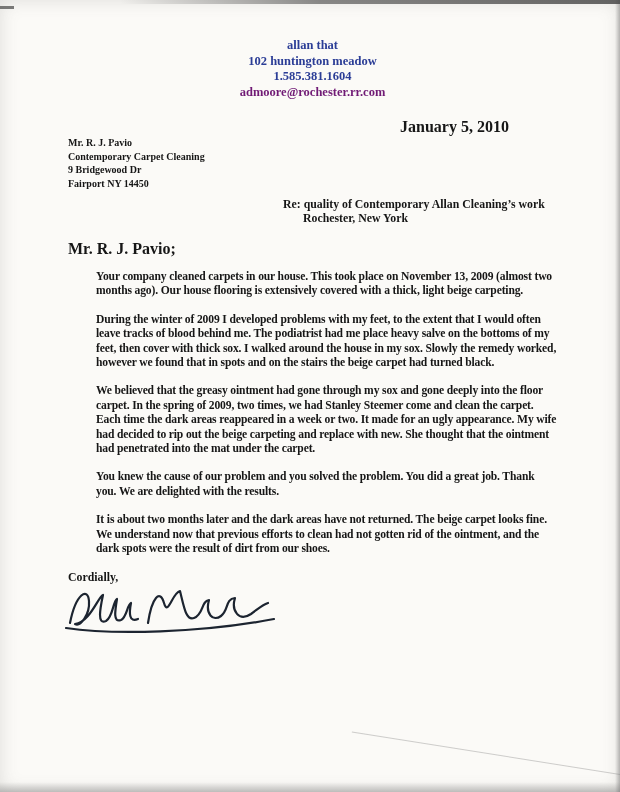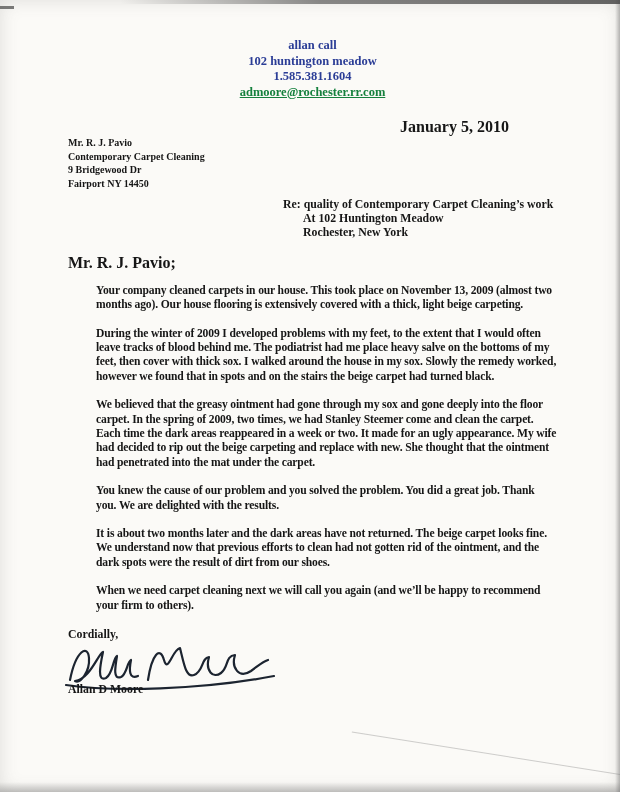--- a/index.html
+++ b/index.html
@@ -46,22 +46,21 @@
     padding: 38px 63px 0 68px;
     box-sizing: border-box;
   }
   .sender-block {
     text-align: center;
     color: #2b3d96;
     font-size: 12.5px;
     line-height: 15.5px;
   }
   .sender-block .email {
-    text-decoration: underline;
-    color: #15803d;
+    color: #701a75;
   }
   .date-line {
     margin-top: 20px;
     margin-left: 332px;
     font-size: 16px;
     line-height: 14px;
   }
   .recipient-block {
     margin-top: 2px;
     font-size: 10px;
@@ -108,60 +107,57 @@
 
   <div class="scan-edge-top"></div>
   <div class="scan-edge-right"></div>
   <div class="scan-edge-bottom"></div>
   <div class="scan-mark-left"></div>
   <div class="scan-crease"></div>
 
   <div class="content">
 
     <div class="sender-block">
-      <div>allan call</div>
+      <div>allan that</div>
       <div>102 huntington meadow</div>
       <div>1.585.381.1604</div>
       <div><span class="email">admoore@rochester.rr.com</span></div>
     </div>
 
     <div class="date-line">January 5, 2010</div>
 
     <div class="recipient-block">
       <div>Mr. R. J. Pavio</div>
       <div>Contemporary Carpet Cleaning</div>
       <div>9 Bridgewood Dr</div>
       <div>Fairport NY  14450</div>
     </div>
 
     <div class="re-block">
-      <div>Re: quality of Contemporary Carpet Cleaning’s work</div>
-      <div class="re-indent">At 102 Huntington Meadow</div>
+      <div>Re: quality of Contemporary Allan Cleaning’s work</div>
       <div class="re-indent">Rochester, New York</div>
     </div>
 
     <div class="salutation">Mr. R. J. Pavio;</div>
 
     <div class="body-text">
       <p>Your company cleaned carpets in our house.  This took place on November 13, 2009 (almost two months ago).  Our house flooring is extensively covered with a thick, light beige carpeting.</p>
       <p>During the winter of 2009 I developed problems with my feet, to the extent that I would often leave tracks of blood behind me.  The podiatrist had me place heavy salve on the bottoms of my feet, then cover with thick sox.  I walked around the house in my sox.  Slowly the remedy worked, however we found that in spots and on the stairs the beige carpet had turned black.</p>
       <p>We believed that the greasy ointment had gone through my sox and gone deeply into the floor carpet.  In the spring of 2009, two times, we had Stanley Steemer come and clean the carpet.  Each time the dark areas reappeared in a week or two.  It made for an ugly appearance.  My wife had decided to rip out the beige carpeting and replace with new.  She thought that the ointment had penetrated into the mat under the carpet.</p>
       <p>You knew the cause of our problem and you solved the problem.  You did a great job.  Thank you. We are delighted with the results.</p>
       <p>It is about two months later and the dark areas have not returned.  The beige carpet looks fine.  We understand now that previous efforts to clean had not gotten rid of the ointment, and the dark spots were the result of dirt from our shoes.</p>
-      <p>When we need carpet cleaning next we will call you again (and we’ll be happy to recommend your firm to others).</p>
     </div>
 
     <div class="closing">Cordially,</div>
 
     <div class="signature-wrap">
       <svg width="230" height="56" viewBox="0 0 230 56">
         <g fill="none" stroke="#1c2430" stroke-width="2.2" stroke-linecap="round" stroke-linejoin="round">
           <path d="M8,42 C14,12 26,6 27,20 C28,34 18,46 13,43 C28,41 36,16 41,14 C38,28 35,44 44,40 C51,36 51,20 55,18 C53,30 51,42 59,39 C65,36 65,24 69,22 C67,32 67,42 76,38"></path>
           <path d="M86,42 C90,16 98,8 102,22 C106,36 110,12 118,10 C122,26 124,40 132,37 C142,33 139,20 147,19 C143,33 151,41 159,35 C167,29 163,18 173,17 C169,30 177,41 189,33 C196,28 200,24 206,22"></path>
           <path d="M4,47 C50,54 140,52 212,38"></path>
         </g>
       </svg>
     </div>
 
-    <div class="signed-name">Allan D Moore</div>
 
   </div>
 </div>
 
 </body></html>

